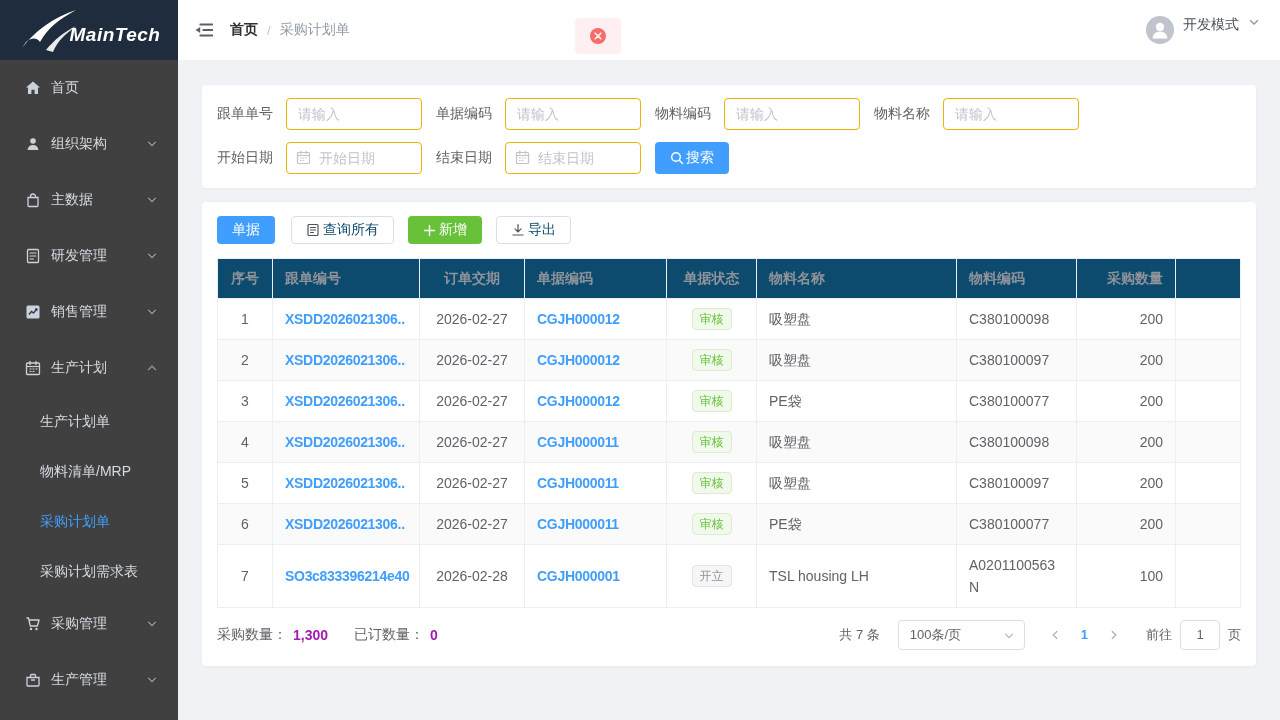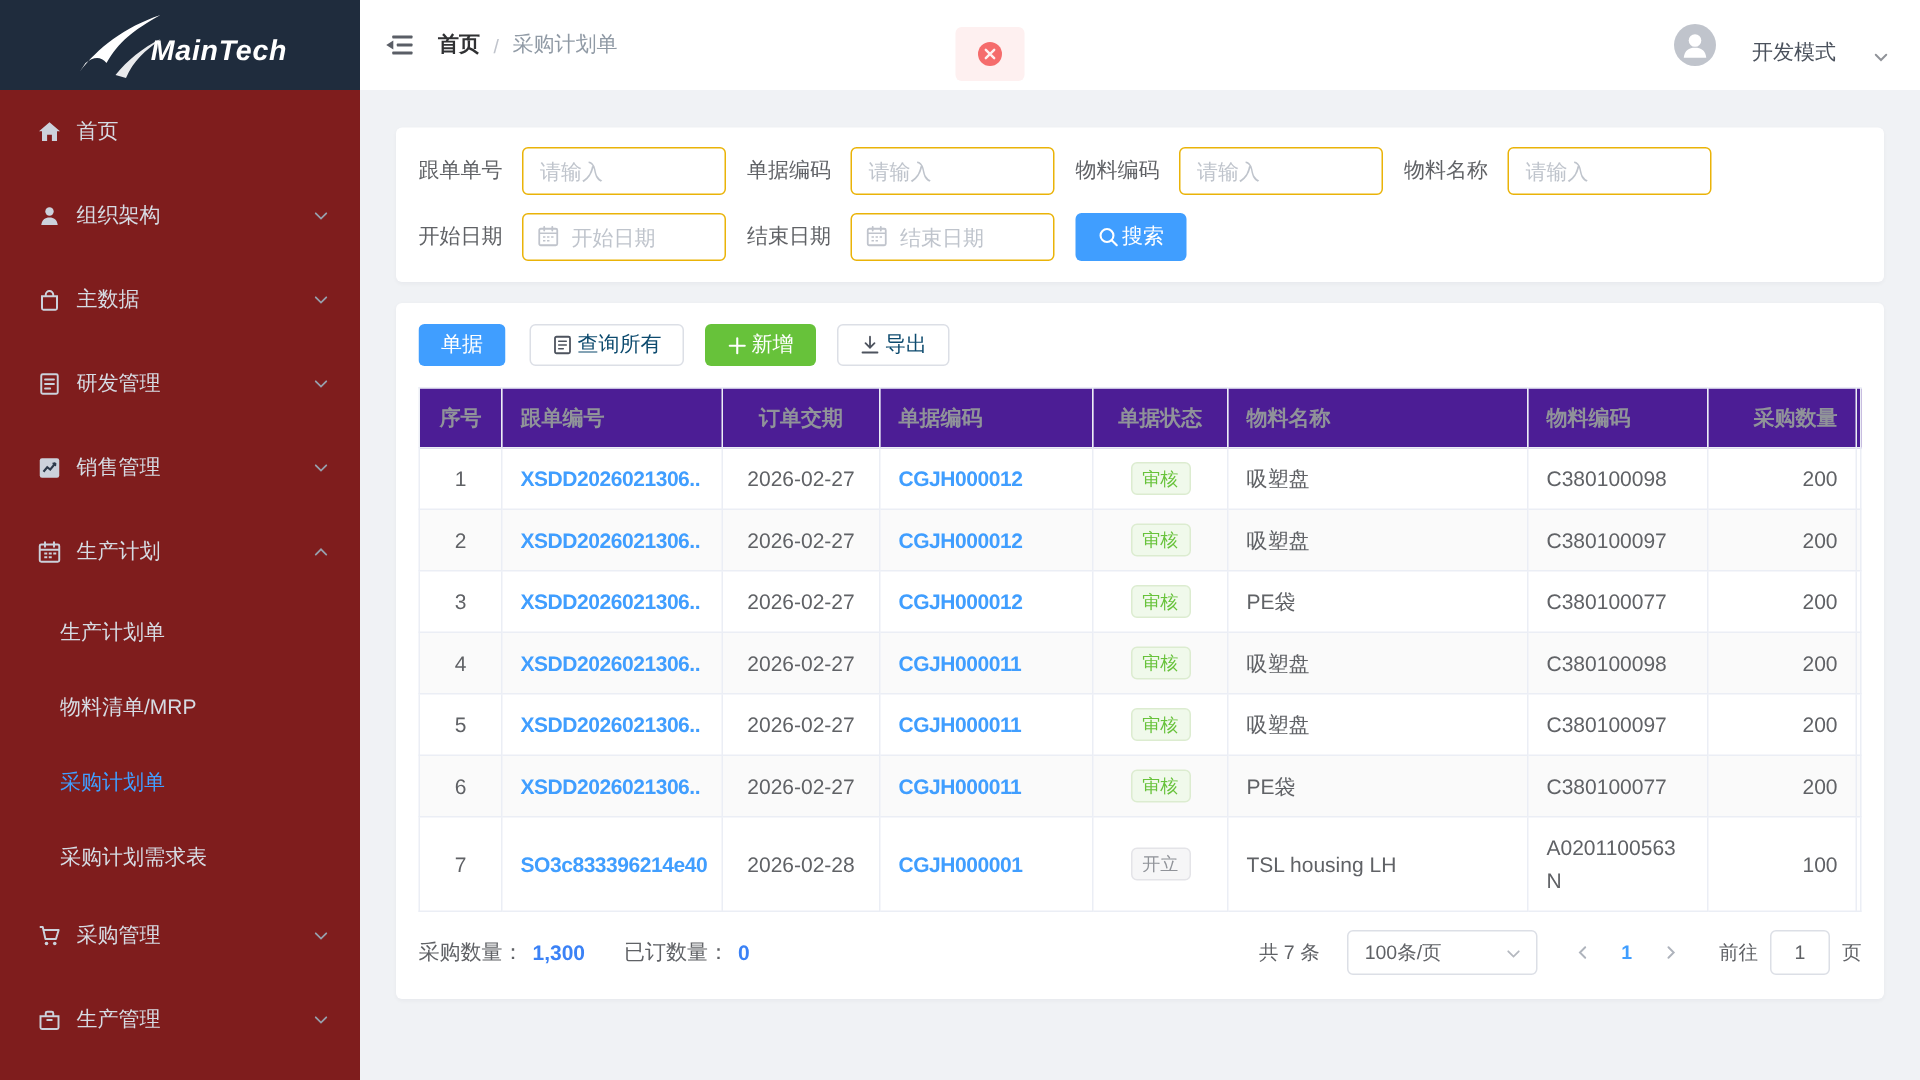--- a/index.html
+++ b/index.html
@@ -1,38 +1,38 @@
 <!DOCTYPE html>
 <html><head>
 <meta charset="utf-8">
 <style>
 * { box-sizing:border-box; margin:0; padding:0; }
 html,body { width:1280px; height:720px; overflow:hidden; font-family:"Liberation Sans","DejaVu Sans",sans-serif; }
 .app { display:flex; width:100%; height:100%; }
 
-.sidebar { width:240px; flex-shrink:0; background:#7f1d1d; }
+.sidebar { width:178px; flex-shrink:0; background:#404040; }
 .logo { height:60px; background:#1f2c3d; display:flex; align-items:center; justify-content:center; }
 .logo-text { color:#fff; font-size:19px; font-style:italic; font-weight:bold; letter-spacing:0.5px; margin:10px 0 0 -8px; }
 .menu-item { height:56px; display:flex; align-items:center; padding:0 20px 0 25px; color:#d6dbe3; font-size:14px; cursor:pointer; }
 .menu-item .mi-icon { width:16px; height:16px; margin-right:10px; flex-shrink:0; }
 .menu-item .mi-label { flex:1; }
 .chev { display:flex; align-items:center; }
 .sub-item { height:50px; line-height:50px; padding-left:40px; color:#d6dbe3; font-size:14px; cursor:pointer; }
 .sub-item.active { color:#409eff; }
 
 .main { flex:1; display:flex; flex-direction:column; background:#f0f2f5; min-width:0; }
 .topbar { height:60px; background:#fff; display:flex; align-items:center; padding:0 20px 0 16px; position:relative; flex-shrink:0; }
 .hamburger { width:20px; height:20px; cursor:pointer; }
 .breadcrumb { margin-left:16px; font-size:14px; display:flex; align-items:center; }
 .bc-home { color:#303133; font-weight:700; }
 .bc-sep { color:#c0c4cc; margin:0 9px; font-size:13px; }
 .bc-current { color:#909aa5; }
 .toast { position:absolute; left:420px; top:18px; transform:translateX(-50%); height:36px; display:flex; align-items:center; background:#fef0f0; border-radius:4px; padding:0 15px; gap:8px; white-space:nowrap; }
 .toast-text { color:#f56c6c; font-size:14px; }
-.user { margin-left:auto; display:flex; align-items:flex-end; gap:24px; }
+.user { margin-left:auto; display:flex; align-items:flex-start; gap:9px; }
 .avatar { width:28px; height:28px; border-radius:50%; background:#c0c4cc; display:flex; align-items:center; justify-content:center; }
 .user-mode { font-size:14px; color:#4a515c; }
 
 .content { padding:25px 24px; flex:1; }
 .card { background:#fff; border-radius:4px; box-shadow:0 1px 3px rgba(0,21,41,.04); }
 .filter-card { padding:13px 15px 14px; margin-bottom:14px; }
 .filter-row { display:flex; align-items:flex-start; }
 .filter-row + .filter-row { margin-top:12px; }
 .f-group { display:flex; align-items:center; margin-right:14px; }
 .f-label { width:56px; font-size:14px; color:#606266; margin-right:13px; white-space:nowrap; }
@@ -45,35 +45,35 @@
 
 .table-card { padding:14px 15px 5px 15px; }
 .toolbar { display:flex; align-items:center; margin-bottom:14px; }
 .btn { height:28px; border-radius:4px; font-size:14px; font-weight:500; display:flex; align-items:center; justify-content:center; gap:3px; cursor:pointer; border:1px solid transparent; padding:0 14px; }
 .btn-primary { background:#409eff; color:#fff; margin-right:16px; }
 .btn-plain { background:#fff; border-color:#dcdfe6; color:#0c4a6e; margin-right:14px; }
 .btn-success { background:#67c23a; color:#fff; margin-right:14px; }
 
 table { border-collapse:collapse; table-layout:fixed; width:100%; }
 th, td { border:1px solid #ebeef5; }
-th { background:#4c1d95; color:#909399; font-weight:700; font-size:14px; height:40px; padding:0 12px; text-align:left; }
+th { background:#0c4a6e; color:#909399; font-weight:700; font-size:14px; height:40px; padding:0 12px; text-align:left; }
 td { padding:9px 12px; font-size:14px; color:#606266; background:#fff; line-height:20px; }
 tr.stripe td { background:#fafafa; }
 .ta-c { text-align:center; }
 .ta-r { text-align:right; }
 td.cell-track { padding-right:2px; }
 .cell-link { color:#409eff; font-weight:700; letter-spacing:-0.3px; white-space:nowrap; overflow:hidden; display:block; }
 .wrap-code { word-break:break-all; line-height:22px; }
 .tag { display:inline-block; height:22px; line-height:20px; padding:0 7px; font-size:12px; border-radius:4px; border:1px solid; vertical-align:top; }
 .tag-success { color:#67c23a; background:#f0f9eb; border-color:#dcecd0; }
 .tag-info { color:#909399; background:#f6f6f7; border-color:#e4e4e8; }
 
 .tfooter { display:flex; align-items:center; height:53px; }
 .sum-label { font-size:14px; color:#606266; }
-.sum-val { color:#3b82f6; font-weight:700; font-size:14px; margin:0 26px 0 6px; }
+.sum-val { color:#a21caf; font-weight:700; font-size:14px; margin:0 26px 0 6px; }
 .pager { margin-left:auto; display:flex; align-items:center; font-size:13px; color:#606266; }
 .pg-total { margin-right:18px; }
 .pg-select { position:relative; width:127px; height:30px; border:1px solid #dcdfe6; border-radius:4px; display:flex; align-items:center; padding:0 11px; margin-right:14px; color:#606266; cursor:pointer; }
 .pg-select .chev2 { position:absolute; right:9px; top:9px; }
 .pg-arrow { padding:0 10px; cursor:pointer; display:flex; align-items:center; }
 .pg-num { color:#409eff; font-weight:700; padding:0 10px; cursor:pointer; }
 .pg-goto { margin:0 8px 0 16px; }
 .pg-input { width:40px; height:30px; border:1px solid #dcdfe6; border-radius:4px; text-align:center; font-size:13px; color:#606266; outline:none; margin-right:8px; }
 </style>
 </head>

